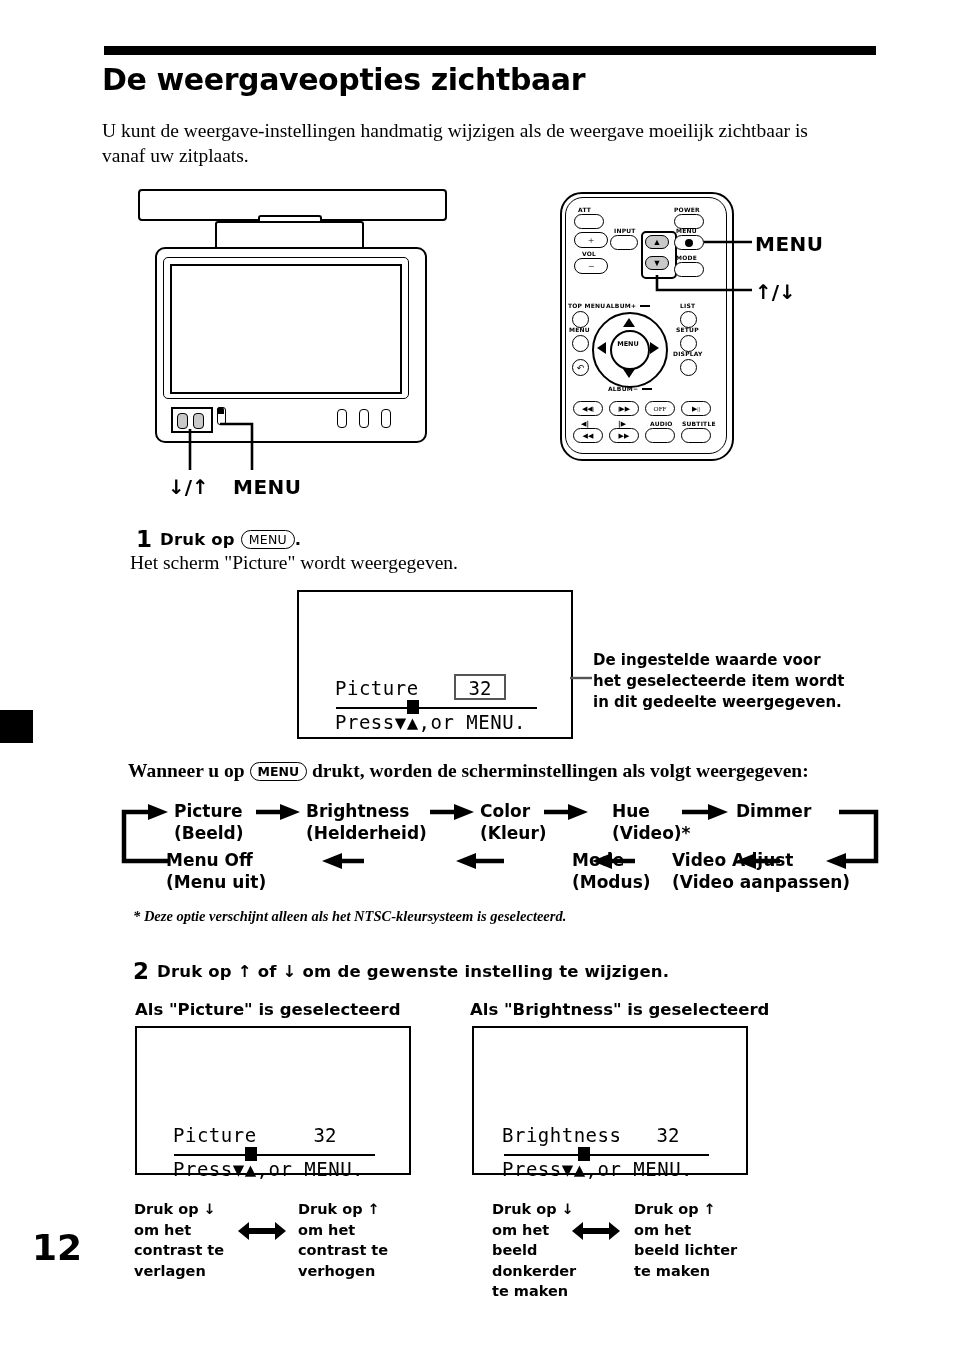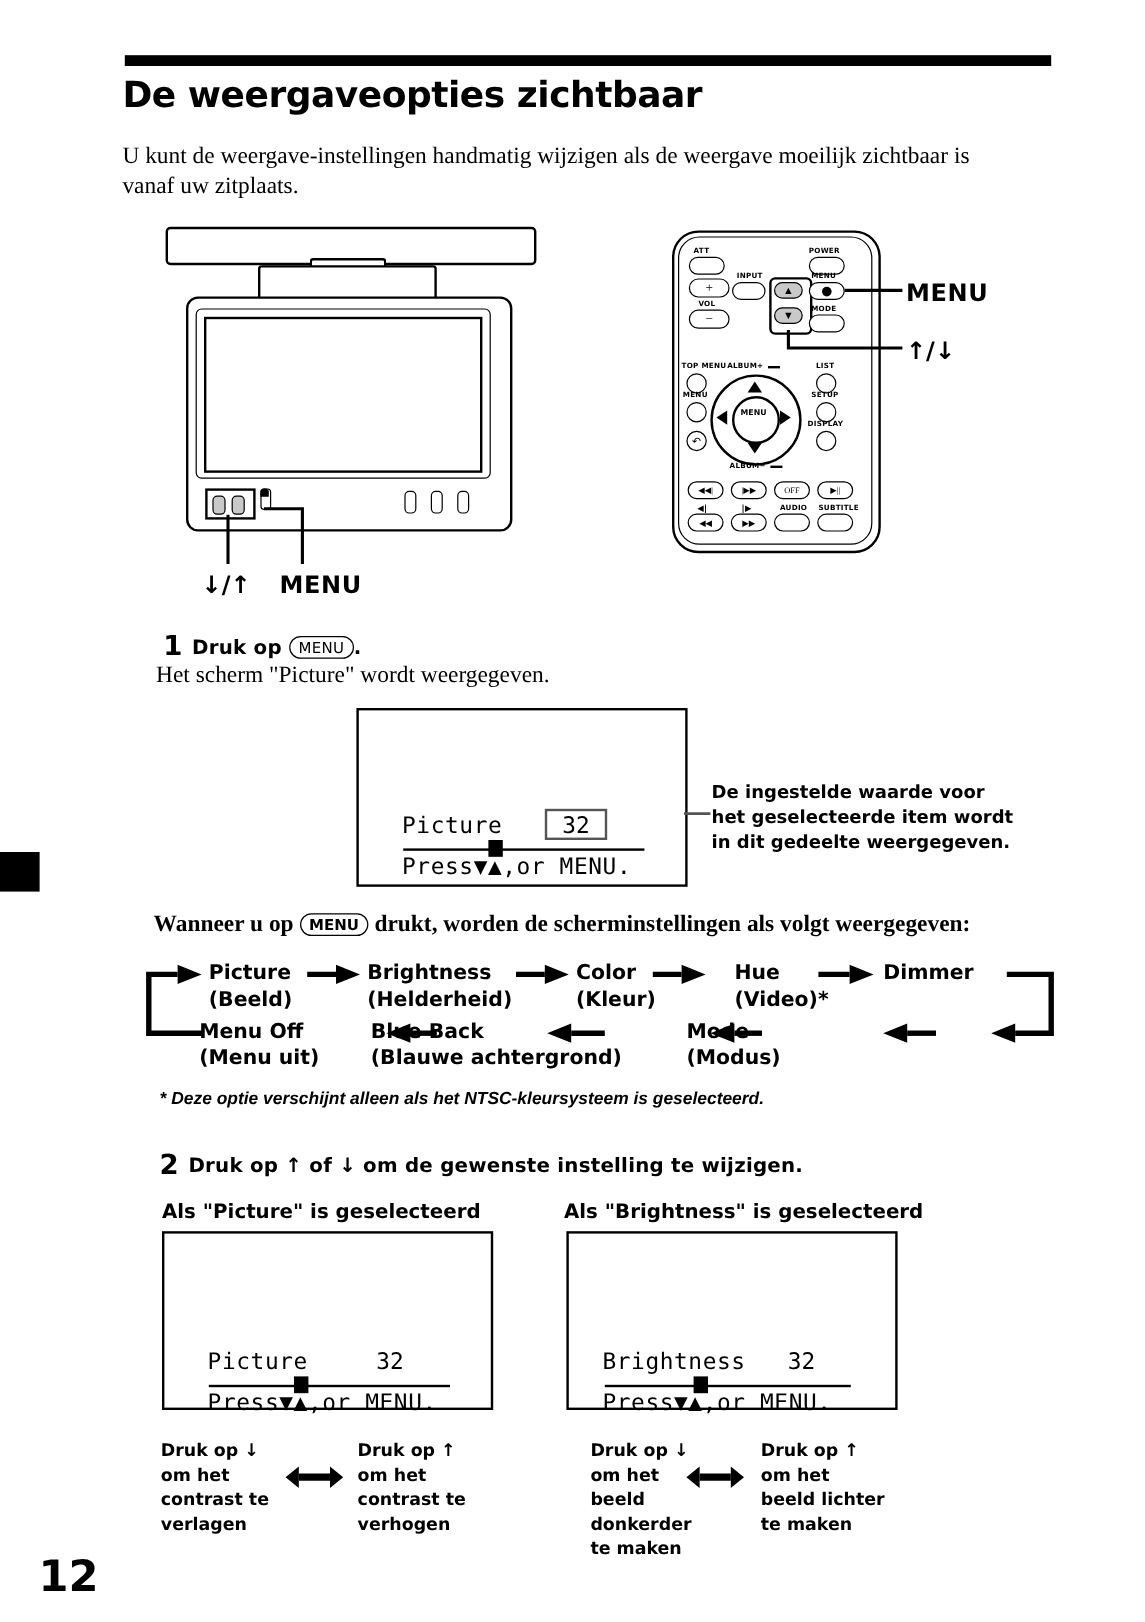--- a/index.html
+++ b/index.html
@@ -8,21 +8,21 @@
 
   
   #top-rule{left:104px;top:46px;width:772px;height:9px;background:#000;}
   #page-title{left:102px;top:62px;width:780px;font-family:"DejaVu Sans",sans-serif;font-weight:bold;font-size:30px;letter-spacing:-0.4px;}
   #intro{left:102px;top:118px;width:740px;font-size:19.5px;line-height:25px;}
 
   
   #tab-marker{left:0;top:710px;width:33px;height:33px;background:#000;}
 
   
-  #page-number{left:32px;top:1294px;font-family:"DejaVu Sans",sans-serif;font-weight:bold;font-size:36px;}
+  #page-number{left:32px;top:1227px;font-family:"DejaVu Sans",sans-serif;font-weight:bold;font-size:36px;}
 
   
   #monitor-diagram{left:130px;top:185px;width:335px;height:320px;}
   #mon-lid{position:absolute;left:8px;top:4px;width:305px;height:28px;border:2.5px solid #000;border-radius:4px;background:#fff;}
   #mon-hinge{position:absolute;left:85px;top:36px;width:145px;height:26px;border:2.5px solid #000;border-radius:3px;background:#fff;}
   #mon-hinge-notch{position:absolute;left:128px;top:30px;width:60px;height:9px;border:2px solid #000;border-bottom:none;border-radius:3px 3px 0 0;background:#fff;}
   #mon-body{position:absolute;left:25px;top:62px;width:268px;height:192px;border:2.5px solid #000;border-radius:10px;background:#fff;}
   #mon-bezel{position:absolute;left:33px;top:72px;width:244px;height:140px;border:1.6px solid #000;border-radius:5px;background:#fff;}
   #mon-screen{position:absolute;left:40px;top:79px;width:228px;height:126px;border:2.2px solid #000;background:#fff;}
   #mon-btn-group{position:absolute;left:41px;top:222px;width:38px;height:22px;border:2.2px solid #000;background:#fff;}
@@ -75,21 +75,21 @@
   #callout1-line{left:570px;top:654px;width:290px;height:50px;}
   #callout1-text{left:593px;top:650px;width:260px;font-family:"DejaVu Sans",sans-serif;font-weight:bold;font-size:15px;line-height:21px;}
 
   
   #flow-intro{left:128px;top:760px;font-size:19.5px;font-weight:bold;}
 
   
   #flowchart{left:104px;top:790px;width:790px;height:110px;}
   .fc-item{position:absolute;font-family:"DejaVu Sans",sans-serif;font-weight:bold;font-size:17px;line-height:22px;white-space:nowrap;}
   #fc-svg{position:absolute;left:0;top:0;width:790px;height:110px;}
-  #flow-note{left:133px;top:908px;font-family:Liberation Sans, sans-serif;font-style:italic;font-weight:600;font-size:14.5px;}
+  #flow-note{left:133px;top:908px;font-family:Liberation Serif, serif;font-style:italic;font-weight:600;font-size:14.5px;}
 
   
   #step2-num{left:133px;top:958px;}
   #step2-line{left:132px;top:962px;}
 
   .sub-head{font-family:"DejaVu Sans",sans-serif;font-weight:bold;font-size:16.5px;}
   #sub-head-a{left:135px;top:1000px;}
   #sub-head-b{left:470px;top:1000px;}
 
   #osd2{left:135px;top:1026px;width:272px;height:145px;border:2.4px solid #000;background:#fff;}
@@ -299,27 +299,27 @@
     <div>(Video)*</div>
   </div>
   <div class="fc-item" style="left:632px;top:10px;">
     <div>Dimmer</div>
   </div>
 
   <div class="fc-item" style="left:62px;top:59px;">
     <div>Menu Off</div>
     <div>(Menu uit)</div>
   </div>
-  <div class="fc-item" style="left:205px;top:59px;">
-    <div>Blue Back</div>
-    <div>(Blauwe achtergrond)</div>
-  </div>
   <div class="fc-item" style="left:468px;top:59px;">
     <div>Mode</div>
     <div>(Modus)</div>
+  </div>
+  <div class="fc-item" style="left:568px;top:59px;">
+    <div>Video Adjust</div>
+    <div>(Video aanpassen)</div>
   </div>
 </div>
 
 <div class="abs" id="flow-note">* Deze optie verschijnt alleen als het NTSC-kleursysteem is geselecteerd.</div>
 
 <div class="abs step-num" id="step2-num">2</div>
 <div class="abs step-txt" id="step2-line" style="left:157px;top:962px;">Druk op ↑ of ↓ om de gewenste instelling te wijzigen.</div>
 
 <div class="abs sub-head" id="sub-head-a">Als "Picture" is geselecteerd</div>
 <div class="abs sub-head" id="sub-head-b">Als "Brightness" is geselecteerd</div>

